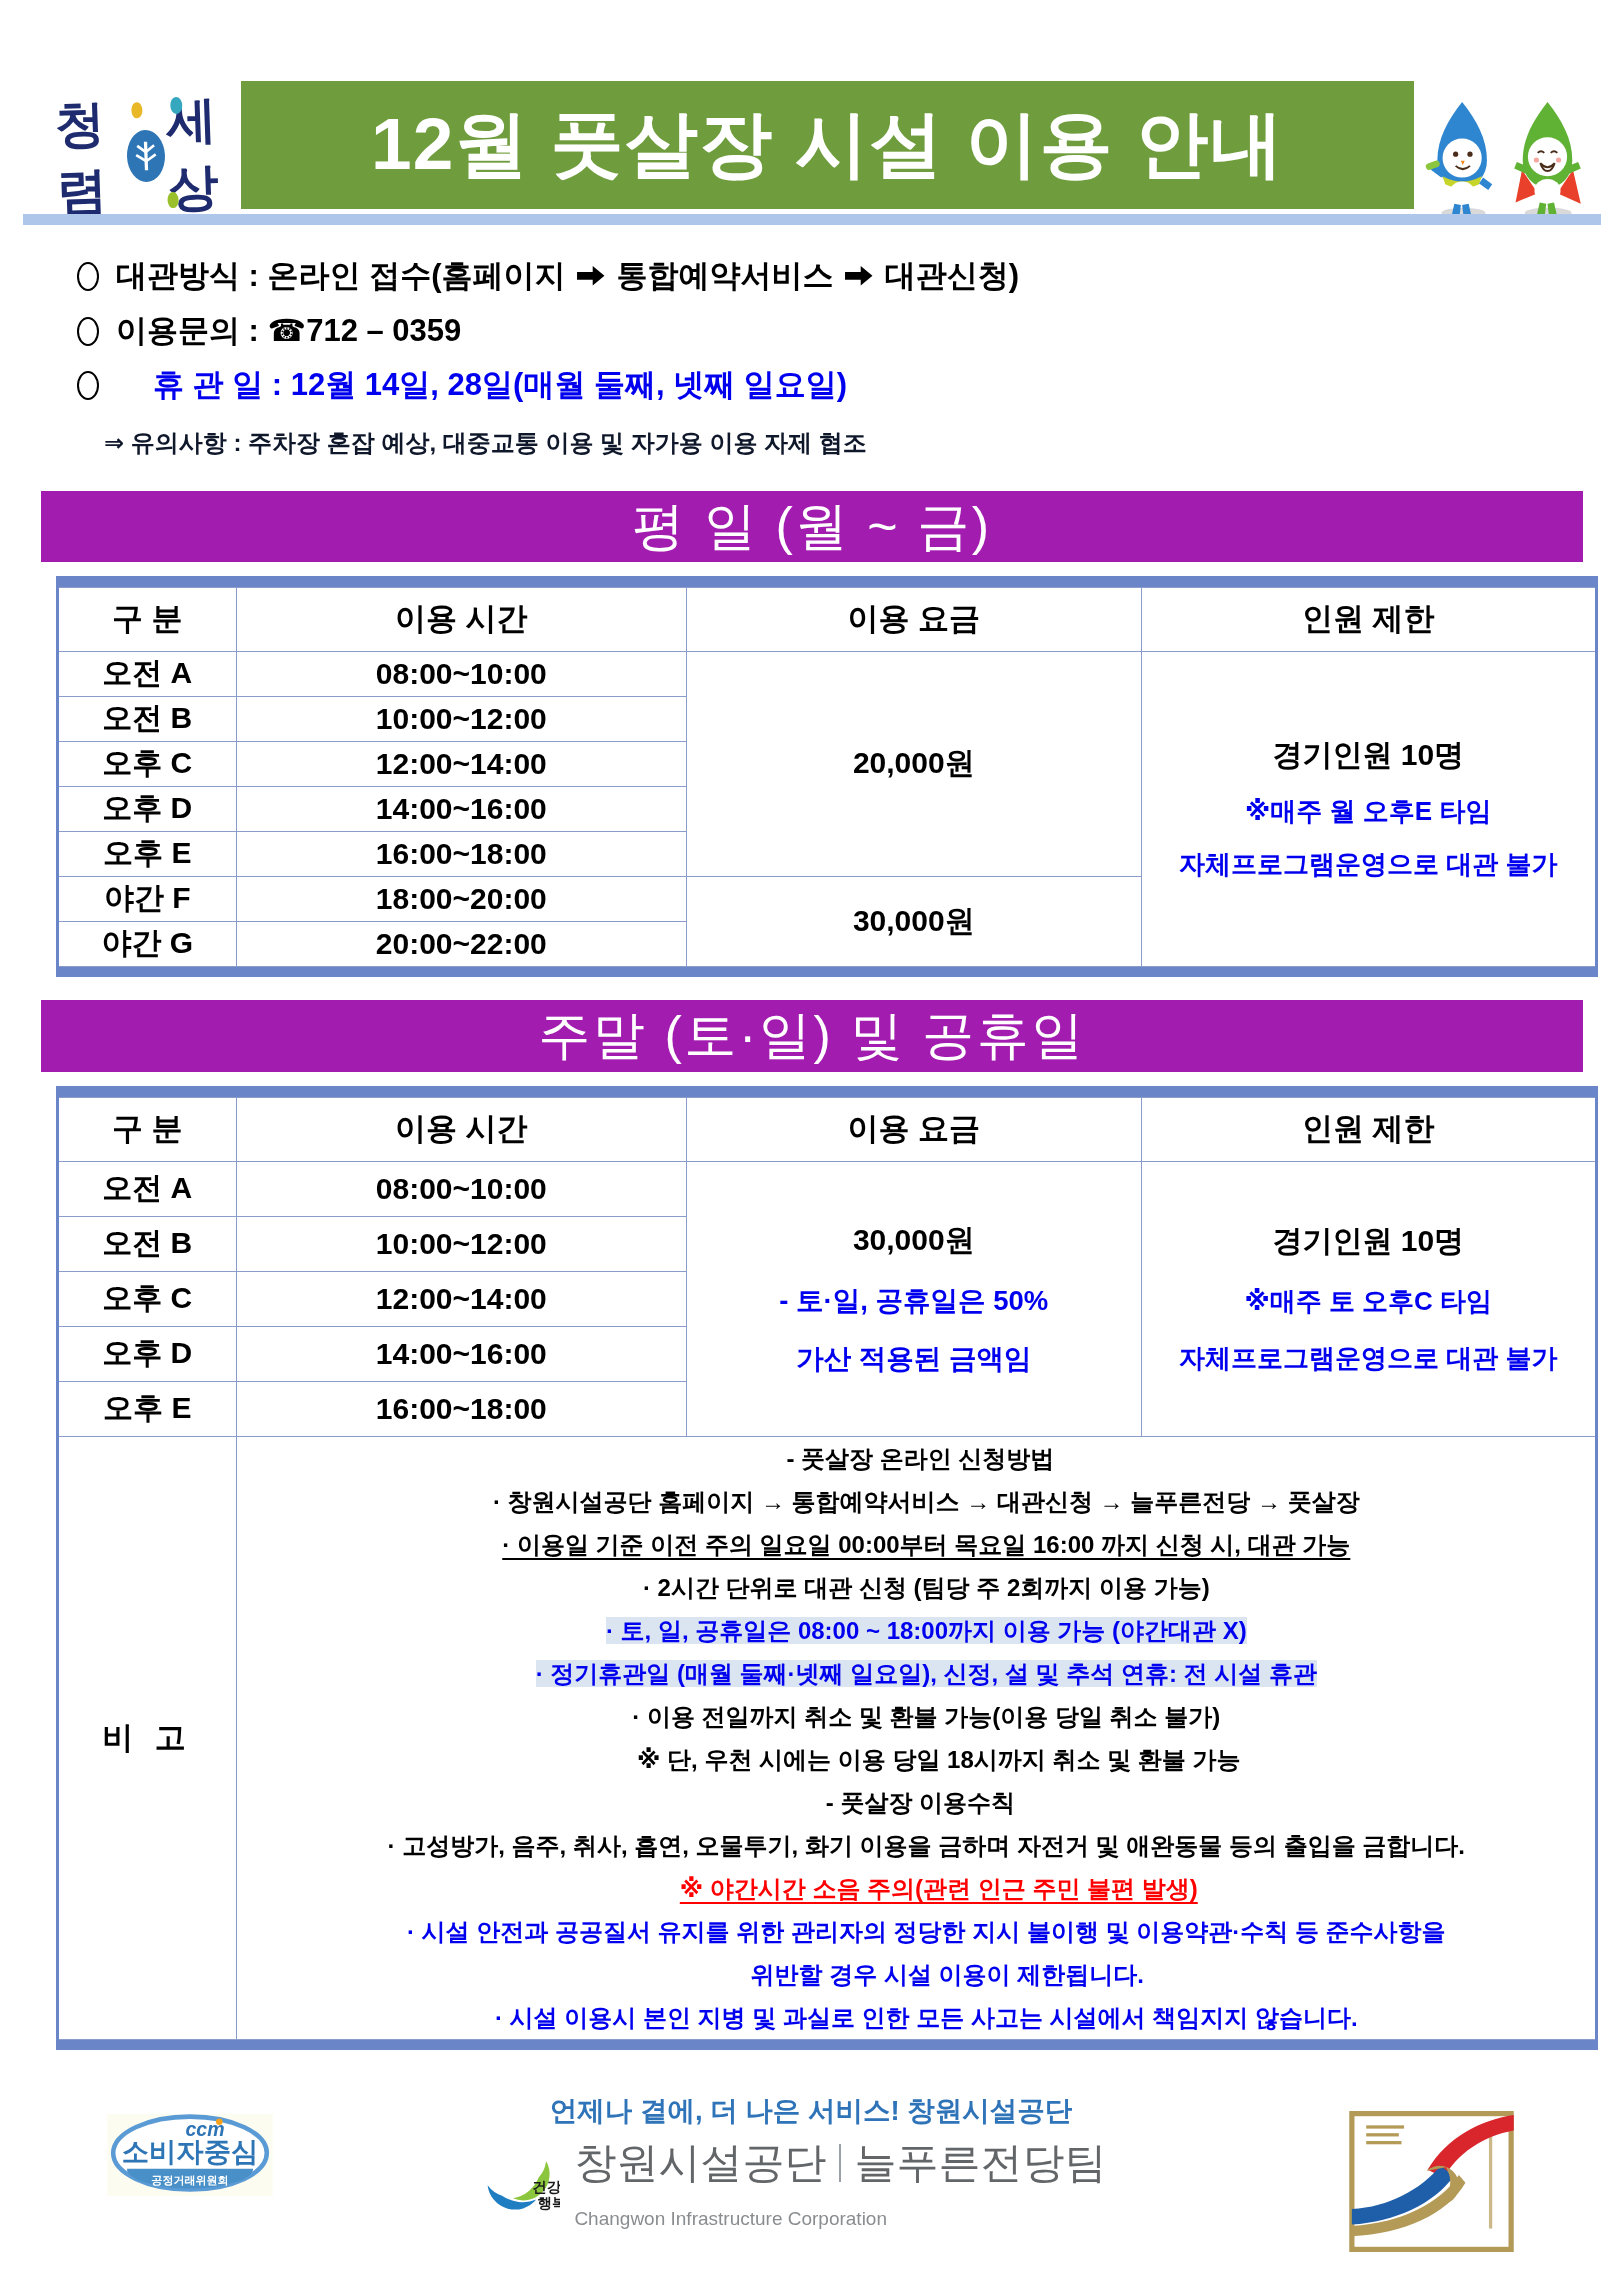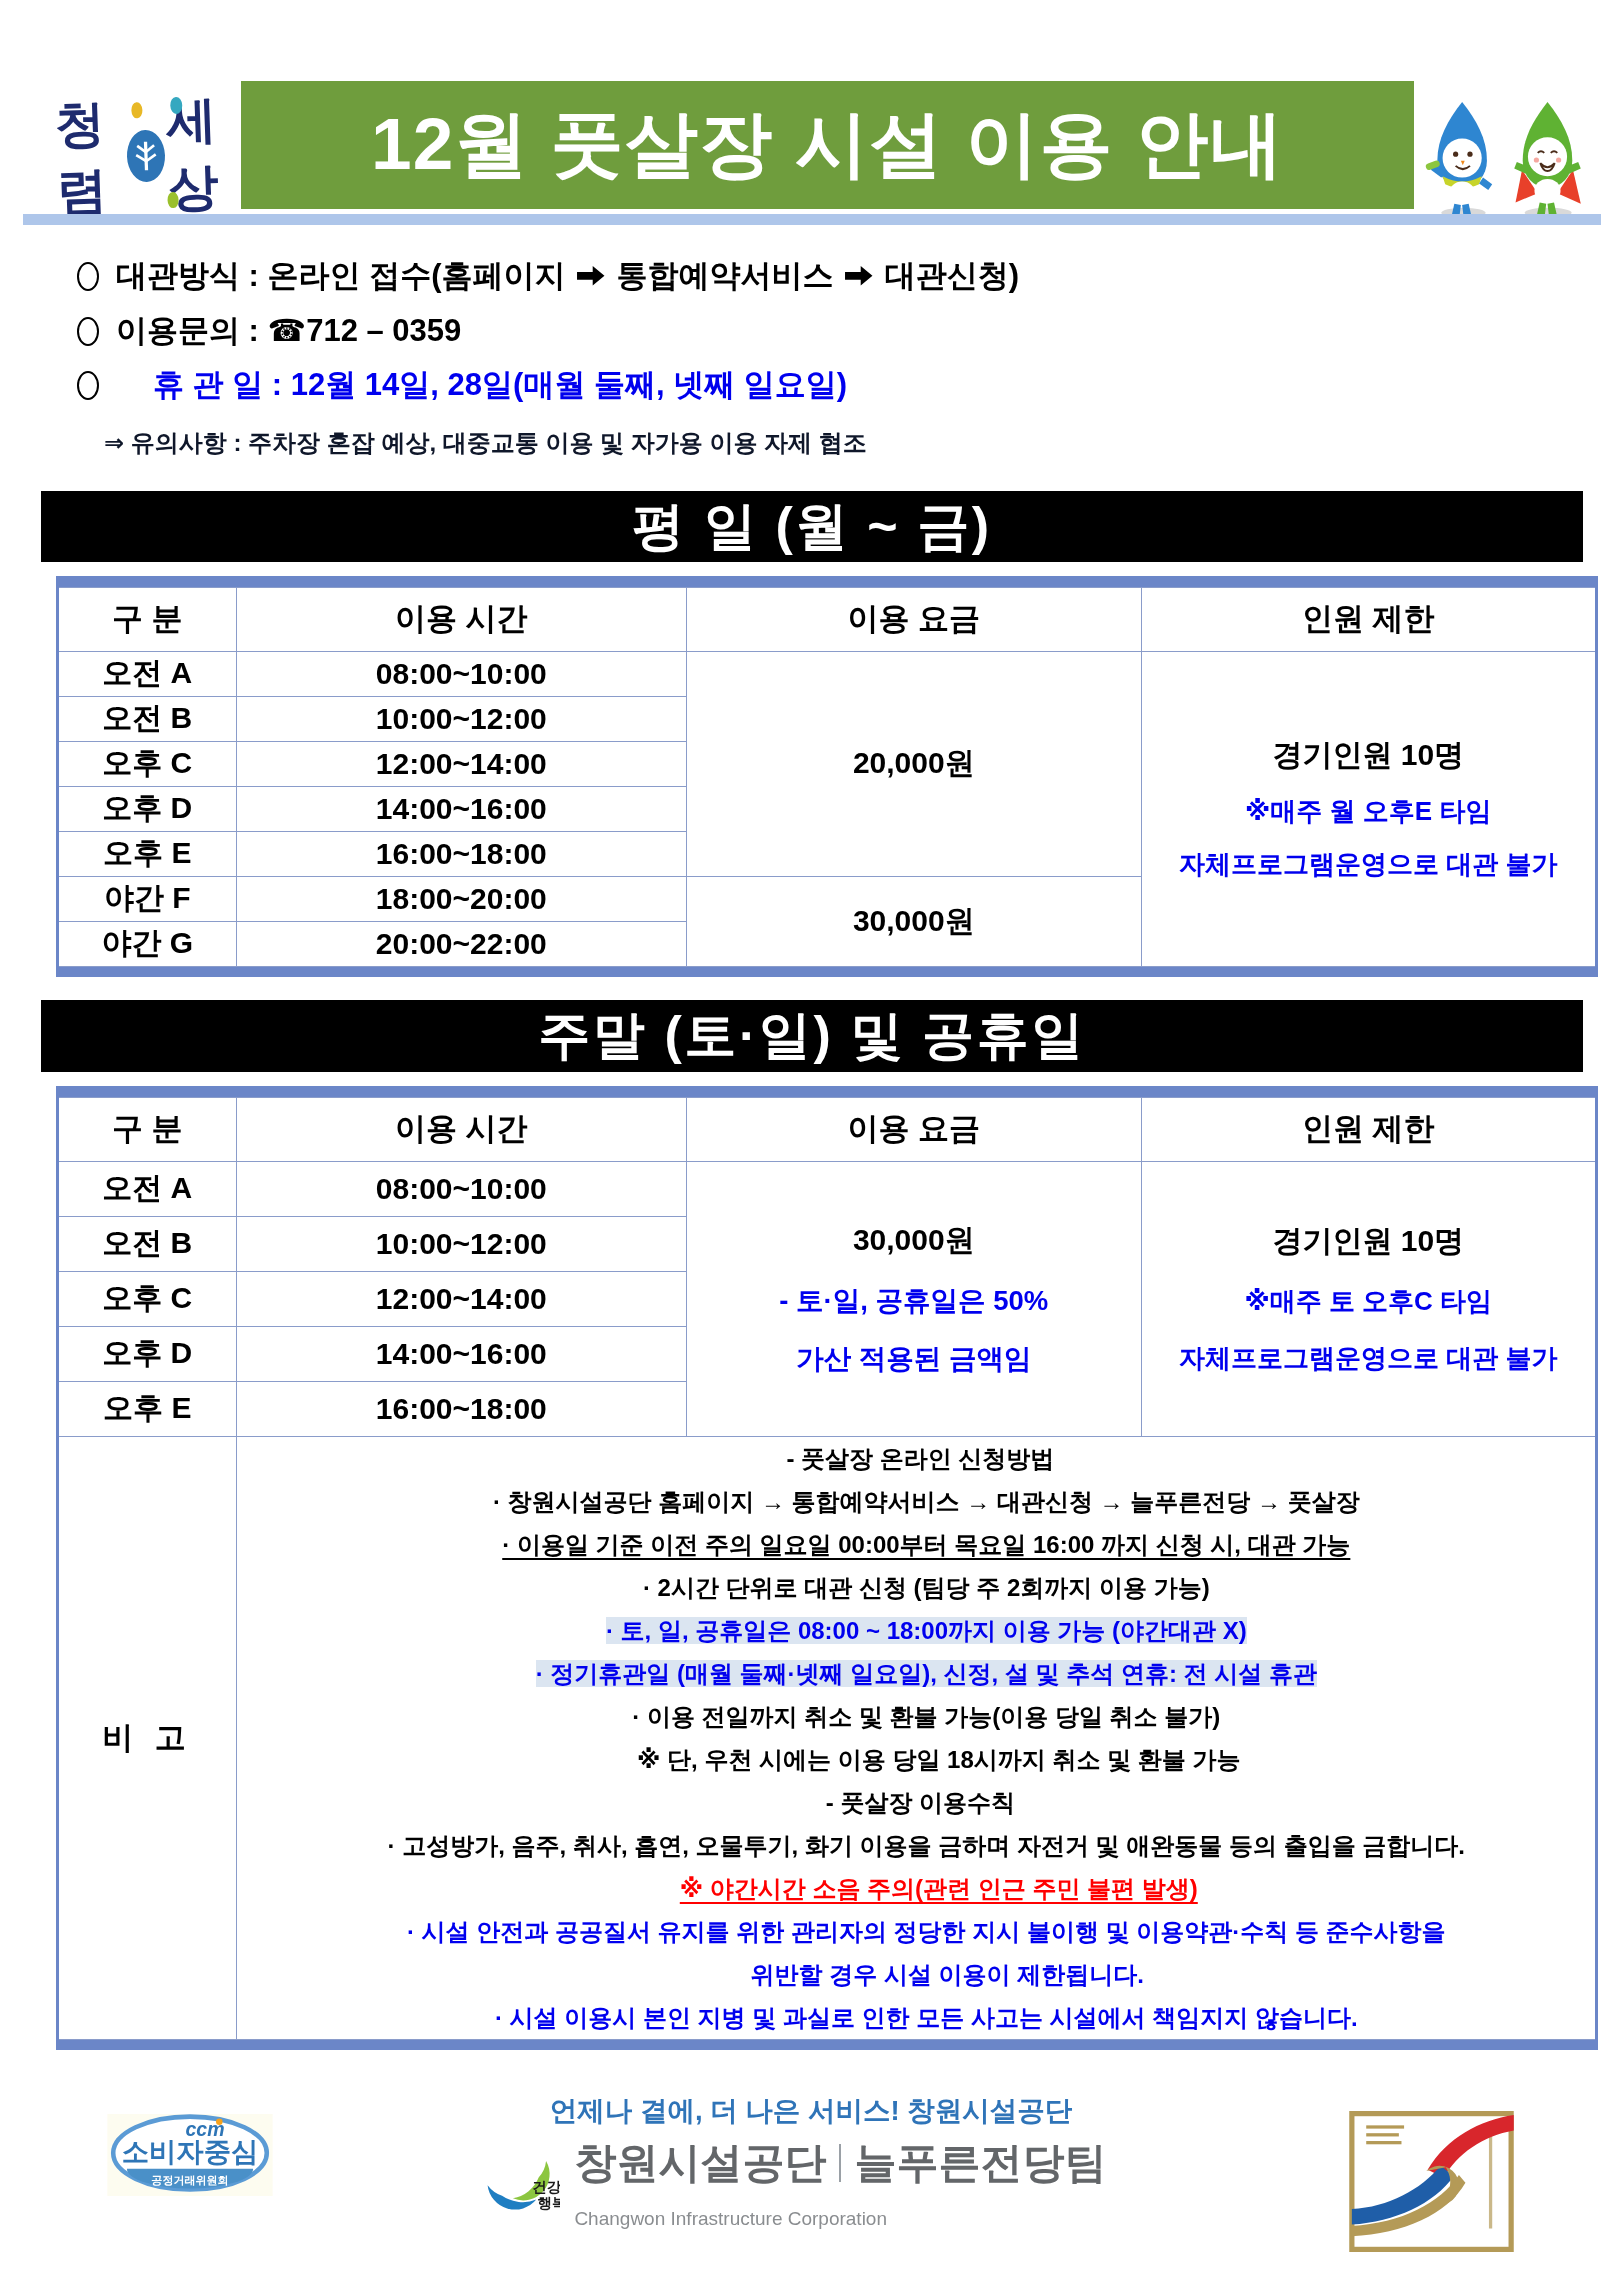--- a/index.html
+++ b/index.html
@@ -40,23 +40,23 @@
   .circle-bullet{
     display:inline-block;width:22px;height:29px;border:2.6px solid #000;border-radius:50%;
     margin-right:17px;flex:0 0 auto;box-sizing:border-box;
   }
   .blue-text{color:#0000ee;margin-left:37px;}
   .arrow-icon{display:inline-block;margin:0 11.8px;}
   .notice-line{left:104px;font-size:24px;font-weight:800;color:#0f172a;white-space:nowrap;}
 
   
   .secbar{
-    left:41px;width:1542px;background:#000000;color:#fff;
+    left:41px;width:1542px;background:#a21caf;color:#fff;
     display:flex;align-items:center;justify-content:center;
-    font-weight:700;white-space:nowrap;
+    font-weight:400;white-space:nowrap;
   }
   .secbar1{top:491px;height:71px;font-size:52px;letter-spacing:2.6px;}
   .secbar2{top:1000px;height:72px;font-size:52px;letter-spacing:2.6px;}
 
   
   .tblwrap{left:41px;width:1542px;padding-left:15px;}
   .tbar{height:10.5px;background:#6b86c8;}
   table.sched{
     border-collapse:collapse;table-layout:fixed;width:1542px;background:#fff;
     border-left:3.9px solid #6b86c8;border-right:3.9px solid #6b86c8;
@@ -82,21 +82,21 @@
   .nblue{color:#0000ee;}
   .nred{color:#ff0000;}
   .hl{background:#dbe5f1;}
   .ul{text-decoration:underline;text-decoration-thickness:2px;text-underline-offset:5.2px;}
 
   
   .tagline{left:353px;top:2093px;width:916px;text-align:center;
     color:#2f74b8;font-size:27.5px;font-weight:800;white-space:nowrap;}
   .footer-logo-row{left:481px;top:2135px;display:flex;align-items:center;gap:14.4px;}
   .flr-textcol{display:flex;flex-direction:column;}
-  .flr-main{display:flex;align-items:center;color:#636669;font-size:42px;font-weight:700;white-space:nowrap;}
+  .flr-main{display:flex;align-items:center;color:#636669;font-size:42px;font-weight:400;white-space:nowrap;}
   .flr-divider{width:2px;height:38px;background:#9aa0a6;margin:0 13px;}
   .flr-en{color:#8a8d90;font-size:19px;font-weight:400;margin-top:17px;}
   .ccm{left:107px;top:2114px;}
   .cert{left:1349px;top:2111px;}
 </style>
 </head>
 <body>
 
 <div class="abs cr-logo">
   <span>청렴</span>

